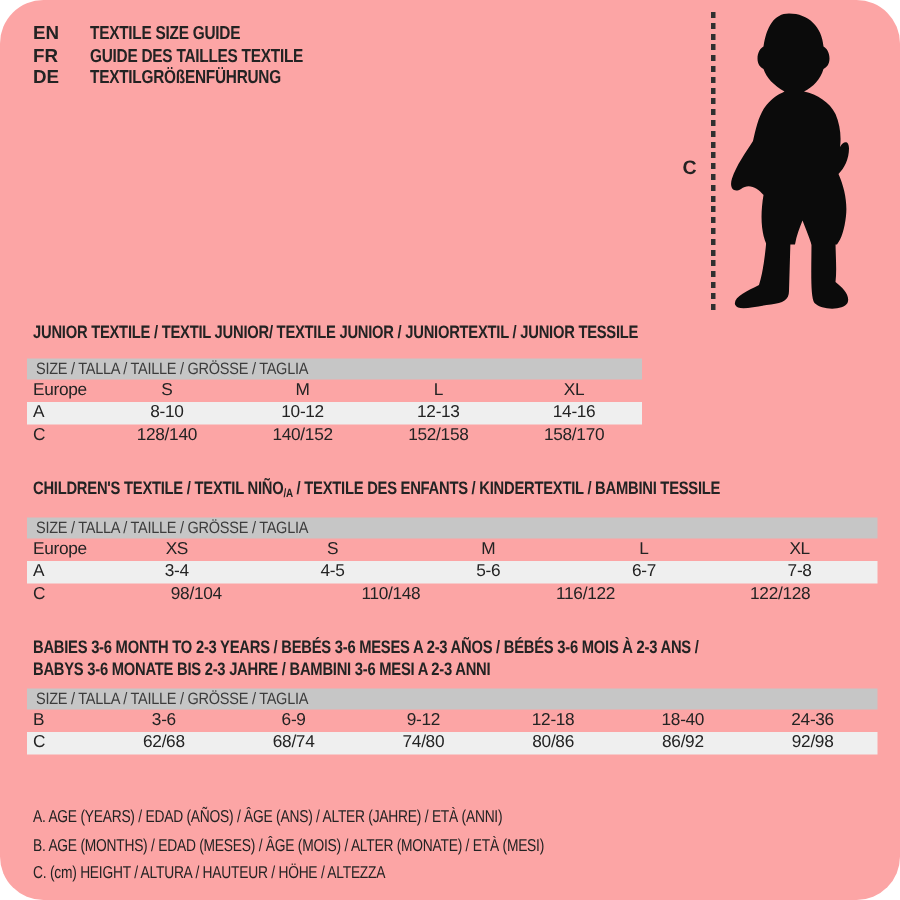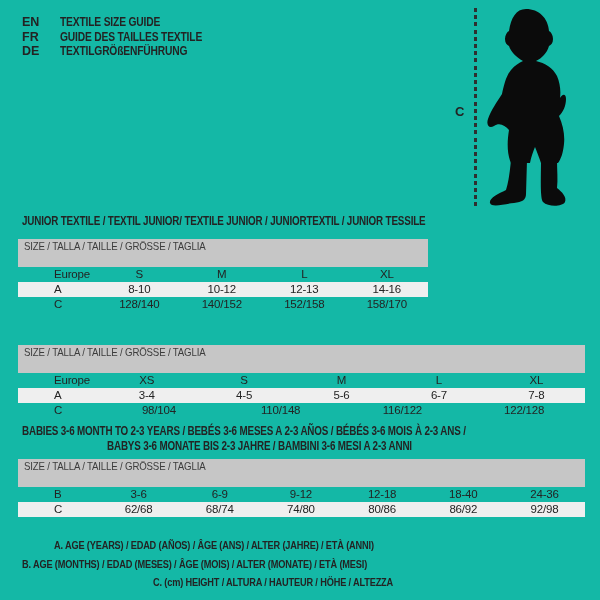--- a/index.html
+++ b/index.html
@@ -4,58 +4,58 @@
 <style>
   :root{
     --text:#232323;
     --bar:#c6c6c6;
     --stripe:#efefef;
     --sil:#0b0b0b;
   }
   *{margin:0;padding:0;box-sizing:border-box;}
   html,body{background:#fff;}
   body{font-family:"Liberation Sans", sans-serif;color:var(--text);}
-  .page{position:relative;width:600px;height:600px;background:#14b8a6;overflow:hidden;}
+  .page{position:relative;width:600px;height:600px;background:#fca5a5;overflow:hidden;border-radius:29px;}
 
   
   .cond{display:inline-block;transform:scaleX(.82);transform-origin:0 50%;white-space:nowrap;letter-spacing:-.2px;}
 
   
   .lang{position:absolute;left:22px;top:15px;}
   .lang-row{display:flex;height:14.6px;line-height:14.6px;font-size:12.5px;font-weight:bold;}
   .lang-code{width:38px;}
   
   .dotline{position:absolute;left:474px;top:8px;width:2.5px;height:201px;
     background:repeating-linear-gradient(to bottom,#2f2f2f 0 4px,transparent 4px 7.2px);}
   .fig-c{position:absolute;left:455px;top:104px;font-size:13px;font-weight:bold;}
   .baby{position:absolute;left:486px;top:8px;width:93px;height:202px;}
   .baby path{fill:var(--sil);}
 
   
-  .sec-title{position:absolute;font-size:12px;font-weight:bold;white-space:nowrap;line-height:15px;text-align:center;}
+  .sec-title{position:absolute;font-size:12px;font-weight:bold;white-space:nowrap;line-height:15px;}
   .t0-title{left:22px;top:214px;}
   .t1-title{left:22px;top:318px;}
   .t2-title{left:22px;top:424px;}
   sub.small{font-size:8px;vertical-align:-2px;}
 
   
   .gtable{position:absolute;font-size:11.5px;}
   .t0{left:18px;top:239px;width:410px;}
   .t1{left:18px;top:345px;width:567px;}
   .t2{left:18px;top:459px;width:567px;}
-  .t-head{height:28px;line-height:14px;background:var(--bar);color:#3c3c3c;
+  .t-head{height:14px;line-height:14px;background:var(--bar);color:#3c3c3c;
     font-size:11px;padding-left:6px;overflow:hidden;}
   .t-head .cond{transform:scaleX(.88);}
   .t-row{display:flex;height:15px;line-height:15px;}
   .t-row.shaded{background:var(--stripe);}
-  .t-label{width:48px;padding-left:4px;flex:0 0 48px;letter-spacing:-.2px;margin-left:32px;}
+  .t-label{width:48px;padding-left:4px;flex:0 0 48px;letter-spacing:-.2px;}
   .t-cell{flex:1;text-align:center;letter-spacing:-.2px;}
 
   
-  .footnotes{position:absolute;left:22px;top:536px;font-size:11.5px;font-weight:bold;line-height:18.5px;text-align:right;}
+  .footnotes{position:absolute;left:22px;top:536px;font-size:11.5px;font-weight:normal;line-height:18.5px;}
   .footnotes .cond{transform:scaleX(.8);}
 </style>
 </head>
 <body>
 
 <div class="page">
 
   <div class="lang">
     <div class="lang-row">
       <span class="lang-code">EN</span>
@@ -114,20 +114,23 @@
         <div class="t-row">
           <span class="t-label">C</span>
           <span class="t-cell">128/140</span>
           <span class="t-cell">140/152</span>
           <span class="t-cell">152/158</span>
           <span class="t-cell">158/170</span>
         </div>
       </div>
   </div>
 
+  <div class="sec-title t1-title">
+    <span class="cond"><span>CHILDREN'S TEXTILE / TEXTIL NIÑO</span><sub class="small">/A</sub><span> / TEXTILE DES ENFANTS / KINDERTEXTIL / BAMBINI TESSILE</span></span>
+  </div>
   <div class="gtable t1">
     <div class="t-head">
       <span class="cond">SIZE / TALLA / TAILLE / GRÖSSE / TAGLIA</span>
     </div>
     <div>
         <div class="t-row">
           <span class="t-label">Europe</span>
           <span class="t-cell">XS</span>
           <span class="t-cell">S</span>
           <span class="t-cell">M</span>

